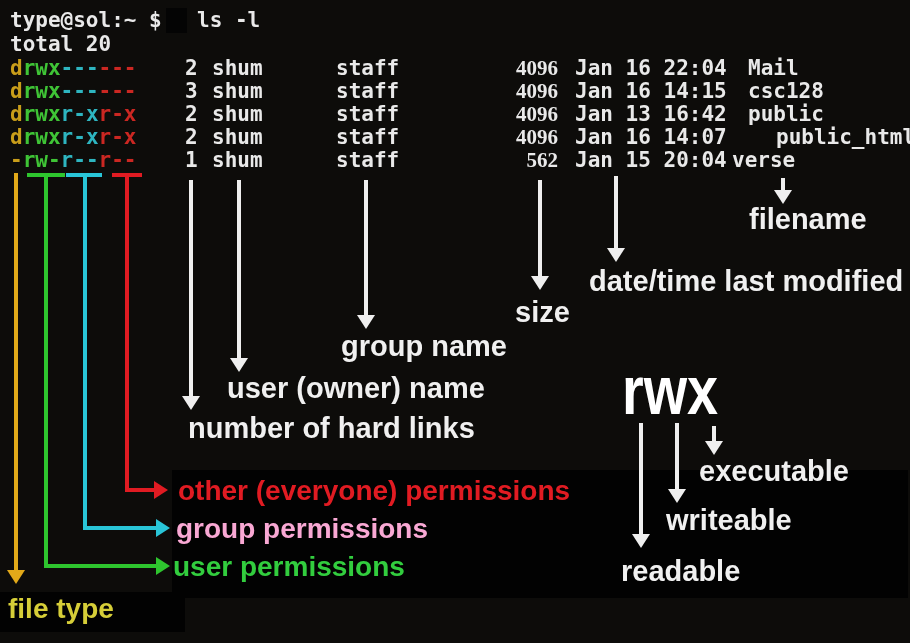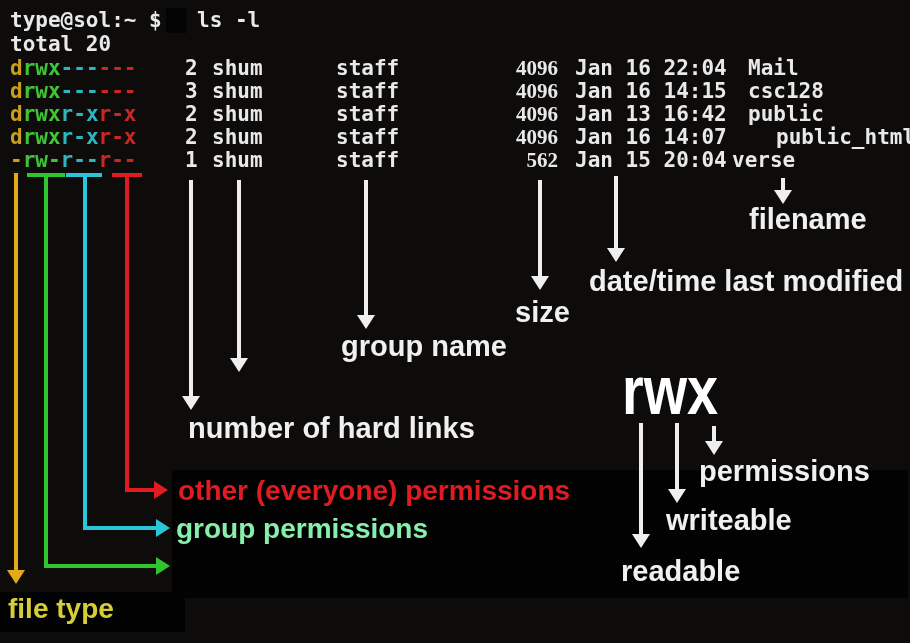--- a/index.html
+++ b/index.html
@@ -33,21 +33,21 @@
         border-top:14px solid var(--c,#efefef); }
   .hr { position:absolute; width:0; height:0;
         border:9px solid transparent; border-right:0;
         border-left:14px solid var(--c,#efefef); }
   
   .wlabel { position:absolute; color:#f0f0f0; font-size:29px; font-weight:bold;
             white-space:nowrap; line-height:1.1; }
   .clabel { position:absolute; font-size:28px; font-weight:bold;
             white-space:nowrap; line-height:1.1; }
   .lbl-red    { color:#e11b22; }
-  .lbl-cyan   { color:#86efac; }
+  .lbl-cyan   { color:#f9a8d4; }
   .lbl-green  { color:#32cd3e; }
   .lbl-yellow { color:#d6ce38; }
   .rwx-title { position:absolute; color:#ffffff; font-size:68px; font-weight:bold;
                line-height:1; transform:scaleX(0.82); transform-origin:left top;
                white-space:nowrap; }
   .watermark { position:absolute; right:5px; top:612px; font-size:19px;
                color:#8c8c8c; opacity:0.75; white-space:nowrap; }
 </style>
 </head>
 <body>
@@ -116,37 +116,39 @@
   <div class="hl" style="--c:#29c5d8; left:66px;  top:173px; width:36px;"></div>
   <div class="hl" style="--c:#e01b22; left:112px; top:173px; width:30px;"></div>
 
   <div class="vl" style="--c:#e2a919; left:14px; top:173px; height:397px;"></div>
   <div class="hd" style="--c:#e2a919; left:7px; top:570px;"></div>
   <div class="clabel lbl-yellow" style="left:8px; top:594px;">file type</div>
 
   <div class="vl" style="--c:#2ec52e; left:44px; top:173px; height:395px;"></div>
   <div class="hl" style="--c:#2ec52e; left:44px; top:564px; width:112px;"></div>
   <div class="hr" style="--c:#2ec52e; left:156px; top:557px;"></div>
+  <div class="clabel lbl-green" style="left:173px; top:552px;">user permissions</div>
 
   <div class="vl" style="--c:#29c5d8; left:83px; top:173px; height:357px;"></div>
   <div class="hl" style="--c:#29c5d8; left:83px; top:526px; width:73px;"></div>
   <div class="hr" style="--c:#29c5d8; left:156px; top:519px;"></div>
   <div class="clabel lbl-cyan" style="left:176px; top:514px;">group permissions</div>
 
   <div class="vl" style="--c:#e01b22; left:125px; top:173px; height:319px;"></div>
   <div class="hl" style="--c:#e01b22; left:125px; top:488px; width:29px;"></div>
   <div class="hr" style="--c:#e01b22; left:154px; top:481px;"></div>
   <div class="clabel lbl-red" style="left:178px; top:476px;">other (everyone) permissions</div>
 
   <div class="vl" style="left:189px; top:180px; height:216px;"></div>
   <div class="hd" style="left:182px; top:396px;"></div>
   <div class="wlabel" style="left:188px; top:413px;">number of hard links</div>
 
   <div class="vl" style="left:237px; top:180px; height:178px;"></div>
   <div class="hd" style="left:230px; top:358px;"></div>
+  <div class="wlabel" style="left:227px; top:373px;">user (owner) name</div>
 
   <div class="vl" style="left:364px; top:180px; height:135px;"></div>
   <div class="hd" style="left:357px; top:315px;"></div>
   <div class="wlabel" style="left:341px; top:331px;">group name</div>
 
   <div class="vl" style="left:538px; top:180px; height:96px;"></div>
   <div class="hd" style="left:531px; top:276px;"></div>
   <div class="wlabel" style="left:515px; top:297px;">size</div>
 
   <div class="vl" style="left:614px; top:176px; height:72px;"></div>
@@ -162,16 +164,16 @@
   <div class="vl" style="left:639px; top:423px; height:111px;"></div>
   <div class="hd" style="left:632px; top:534px;"></div>
   <div class="wlabel" style="left:621px; top:556px;text-align:center;">readable</div>
 
   <div class="vl" style="left:675px; top:423px; height:66px;"></div>
   <div class="hd" style="left:668px; top:489px;"></div>
   <div class="wlabel" style="left:666px; top:505px;">writeable</div>
 
   <div class="vl" style="left:712px; top:426px; height:15px;"></div>
   <div class="hd" style="left:705px; top:441px;"></div>
-  <div class="wlabel" style="left:699px; top:456px;">permissions</div>
+  <div class="wlabel" style="left:699px; top:456px;">executable</div>
 
 
 </div>
 
 </body></html>

